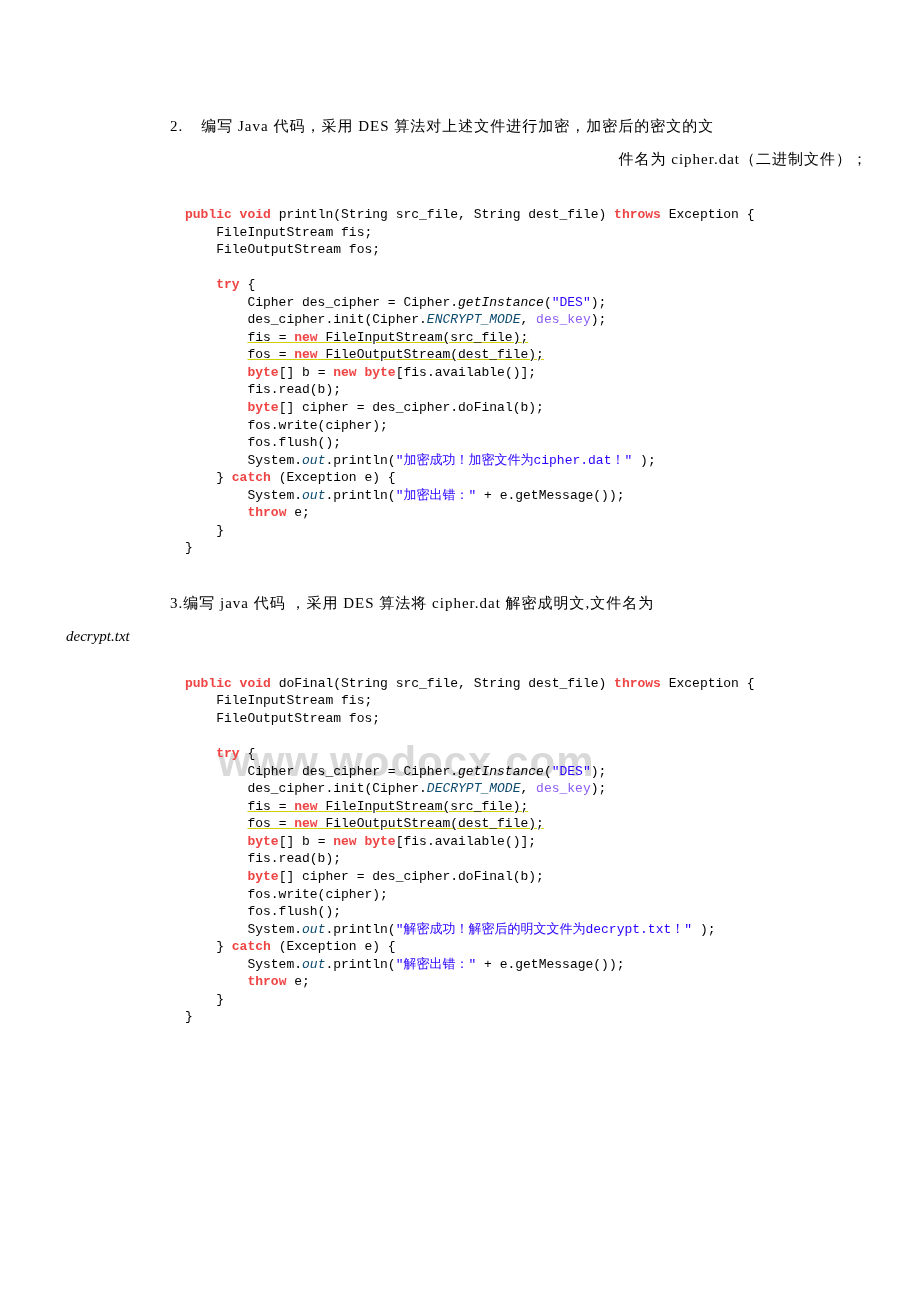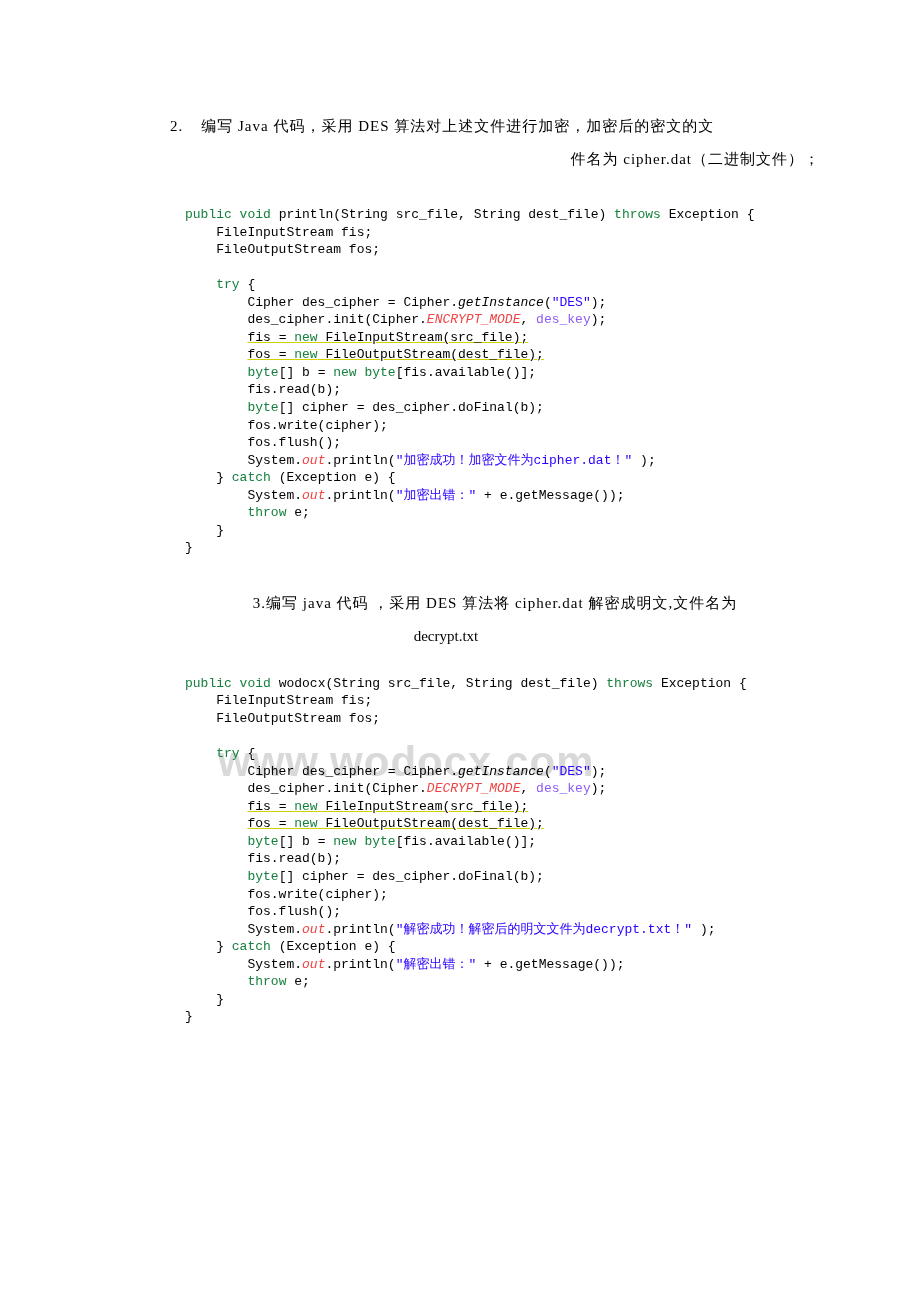--- a/index.html
+++ b/index.html
@@ -5,21 +5,21 @@
   body {
     margin: 0;
     padding: 0;
     background: #ffffff;
     font-family: "Microsoft YaHei", "SimSun", sans-serif;
     font-size: 14px;
     color: #000;
     width: 920px;
   }
   .page {
-    padding: 110px 100px 60px 100px;
+    padding: 110px 52px 60px 100px;
   }
   .section {
     margin-bottom: 30px;
   }
   .heading {
     font-family: "SimSun", serif;
     font-size: 15px;
     line-height: 2.2;
     letter-spacing: 1px;
     color: #000;
@@ -47,24 +47,24 @@
     margin-top: 8px;
   }
   .code-block {
     font-family: Consolas, "Courier New", monospace;
     font-size: 13px;
     line-height: 1.35;
     white-space: pre;
     margin: 18px 0 10px 85px;
     color: #000;
   }
-  .kw { color: #15803d; font-weight: normal; }
+  .kw { color: #ef4444; font-weight: bold; }
   .str { color: #2a00ff; }
   .field { color: #8b5cf6; }
-  .static-field { color: #ef4444; font-style: italic; }
+  .static-field { color: #0c4a6e; font-style: italic; }
   .static-method { font-style: italic; margin-top: 27px; }
   .underline { text-decoration: underline; text-decoration-color: #d0d000; }
   .watermark {
     position: absolute;
     font-size: 42px;
     font-weight: bold;
     color: #d9d9d9;
     letter-spacing: 1px;
     font-family: Arial, sans-serif;
     z-index: 0;
@@ -114,30 +114,30 @@
 <span>        </span><span class="kw">byte</span><span>[] cipher = des_cipher.doFinal(b);</span>
 <span>        fos.write(cipher);</span>
 <span>        fos.flush();</span>
 <span>        System.</span><span class="static-field">out</span><span>.println(</span><span class="str">"加密成功！加密文件为cipher.dat！"</span><span> );</span>
 <span>    } </span><span class="kw">catch</span><span> (Exception e) {</span>
 <span>        System.</span><span class="static-field">out</span><span>.println(</span><span class="str">"加密出错："</span><span> + e.getMessage());</span>
 <span>        </span><span class="kw">throw</span><span> e;</span>
 <span>    }</span>
 <span>}</span></div>
 
-    <div class="section" style="margin-top:30px;text-align:center;">
+    <div class="section" style="margin-top:30px;">
       <div class="heading heading3">
         <span class="num3">3.</span><span>编写 java 代码 ，采用 DES 算法将 cipher.dat 解密成明文,文件名为</span>
       </div>
       <div class="decrypt-label" style="margin-left:-38px; padding-left:0;">
-        <span style="margin-left:10px;">decrypt.txt</span>
+        <span style="margin-left:4px;font-style:italic;">decrypt.txt</span>
       </div>
     </div>
 
-    <div class="code-block"><span class="kw">public void</span><span> wodocx(String src_file, String dest_file) </span><span class="kw">throws</span><span> Exception {</span>
+    <div class="code-block"><span class="kw">public void</span><span> doFinal(String src_file, String dest_file) </span><span class="kw">throws</span><span> Exception {</span>
 <span>    FileInputStream fis;</span>
 <span>    FileOutputStream fos;</span>
 <span></span>
 <span>    </span><span class="kw">try</span><span> {</span>
 <span>        Cipher des_cipher = Cipher.</span><span class="static-method">getInstance</span><span>(</span><span class="str">"DES"</span><span>);</span>
 <span>        des_cipher.init(Cipher.</span><span class="static-field">DECRYPT_MODE</span><span>, </span><span class="field">des_key</span><span>);</span>
 <span>        </span><span class="underline"><span>fis = </span><span class="kw">new</span><span> FileInputStream(src_file);</span></span>
 <span>        </span><span class="underline"><span>fos = </span><span class="kw">new</span><span> FileOutputStream(dest_file);</span></span>
 <span>        </span><span class="kw">byte</span><span>[] b = </span><span class="kw">new byte</span><span>[fis.available()];</span>
 <span>        fis.read(b);</span>

